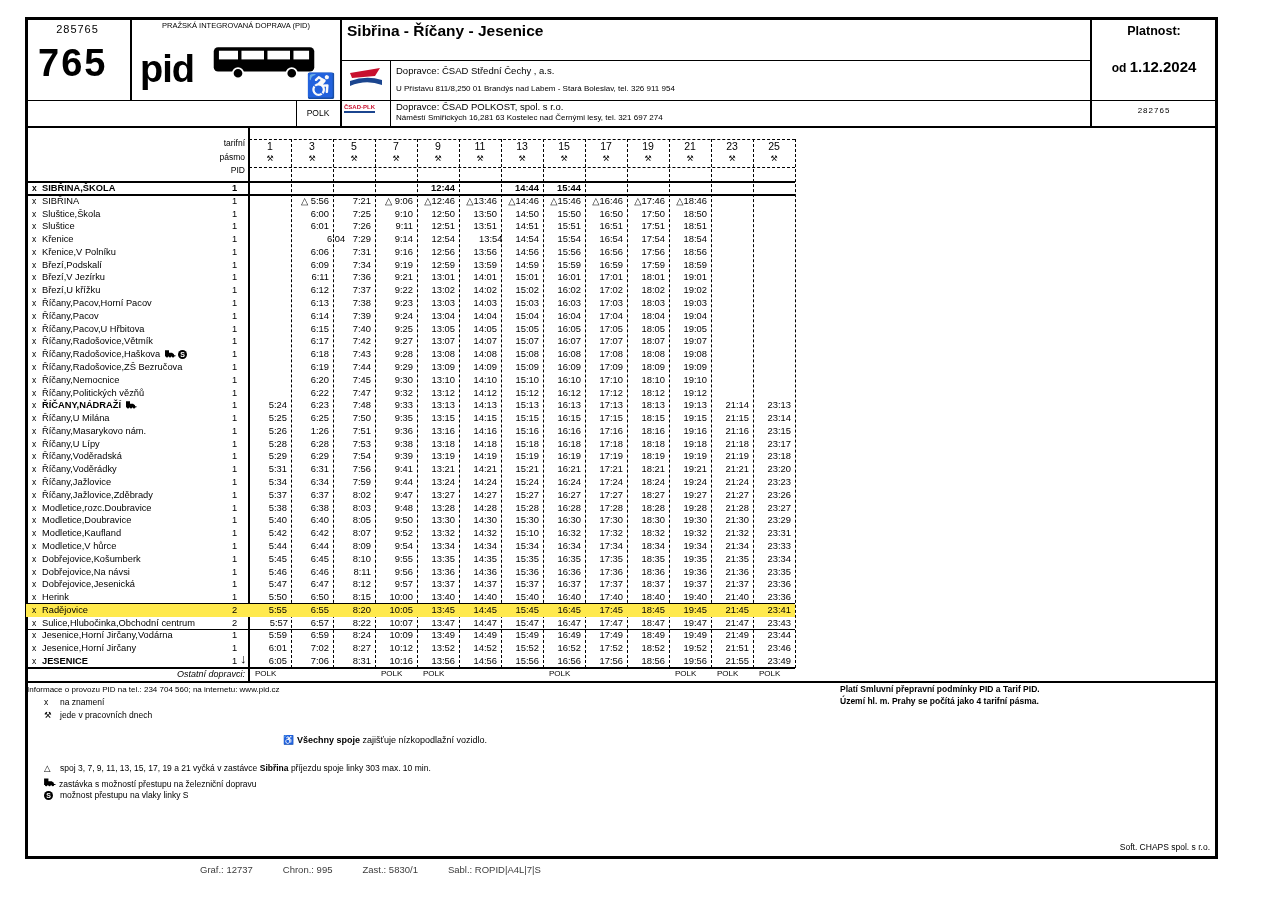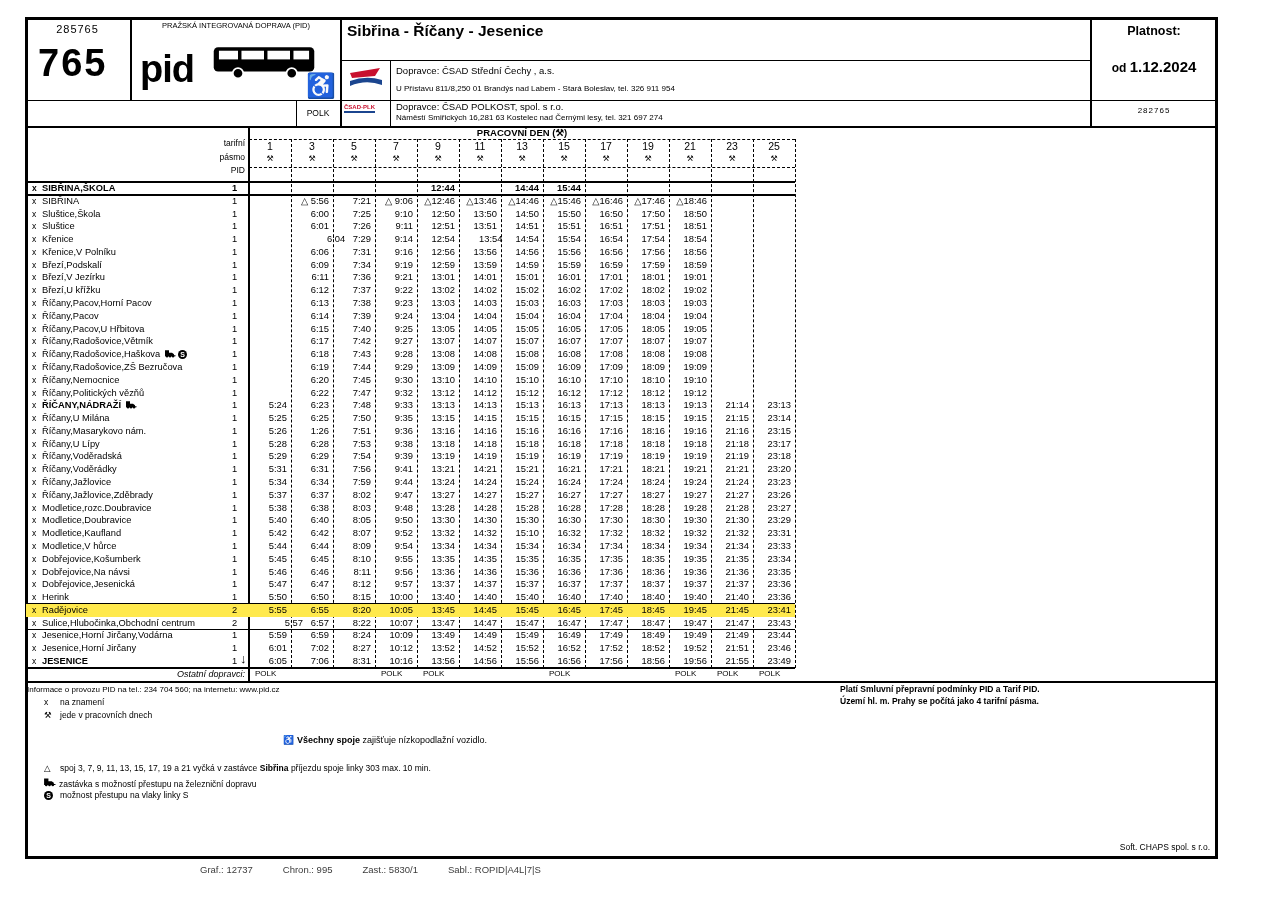--- a/index.html
+++ b/index.html
@@ -114,21 +114,20 @@
   <div class="abs op-logo2">ČSAD-PLK</div>
   <div class="abs op2-l1">Dopravce: ČSAD POLKOST, spol. s r.o.</div>
   <div class="abs op2-l2">Náměstí Smiřických 16,281 63 Kostelec nad Černými lesy, tel. 321 697 274</div>
 
   <div class="abs platnost">Platnost:</div>
   <div class="abs validity">
     <span class="od">od </span><span class="dt">1.12.2024</span>
   </div>
   <div class="abs sched-bot">282765</div>
 
-  <div class="abs day-hdr">PRACOVNÍ DEN (⚒)</div>
   <div class="abs zone-lbl">
     <div>tarifní</div>
     <div>pásmo</div>
     <div>PID</div>
   </div>
   <div class="abs colhdr-box" id="colhdrs">
       <div class="col-cell" style="left: 0px;">
         <span class="col-num">1</span>
         <span class="col-sym">⚒</span>
       </div>
@@ -762,21 +761,21 @@
         <span class="tc" style="left: 560px;">17:45</span>
         <span class="tc" style="left: 602px;">18:45</span>
         <span class="tc" style="left: 644px;">19:45</span>
         <span class="tc" style="left: 686px;">21:45</span>
         <span class="tc" style="left: 728px;">23:41</span>
       </div>
       <div class="trow" style="top: 434.69px; height: 12.785px; line-height: 12.785px;">
         <span class="xm">x</span>
         <span class="nm">Sulice,Hlubočinka,Obchodní centrum</span>
         <span class="zn">2</span>
-        <span class="tc" style="left: 240px;">5:57</span>
+        <span class="tc" style="left: 225px;">5:57</span>
         <span class="tc" style="left: 266px;">6:57</span>
         <span class="tc" style="left: 308px;">8:22</span>
         <span class="tc" style="left: 350px;">10:07</span>
         <span class="tc" style="left: 392px;">13:47</span>
         <span class="tc" style="left: 434px;">14:47</span>
         <span class="tc" style="left: 476px;">15:47</span>
         <span class="tc" style="left: 518px;">16:47</span>
         <span class="tc" style="left: 560px;">17:47</span>
         <span class="tc" style="left: 602px;">18:47</span>
         <span class="tc" style="left: 644px;">19:47</span>

